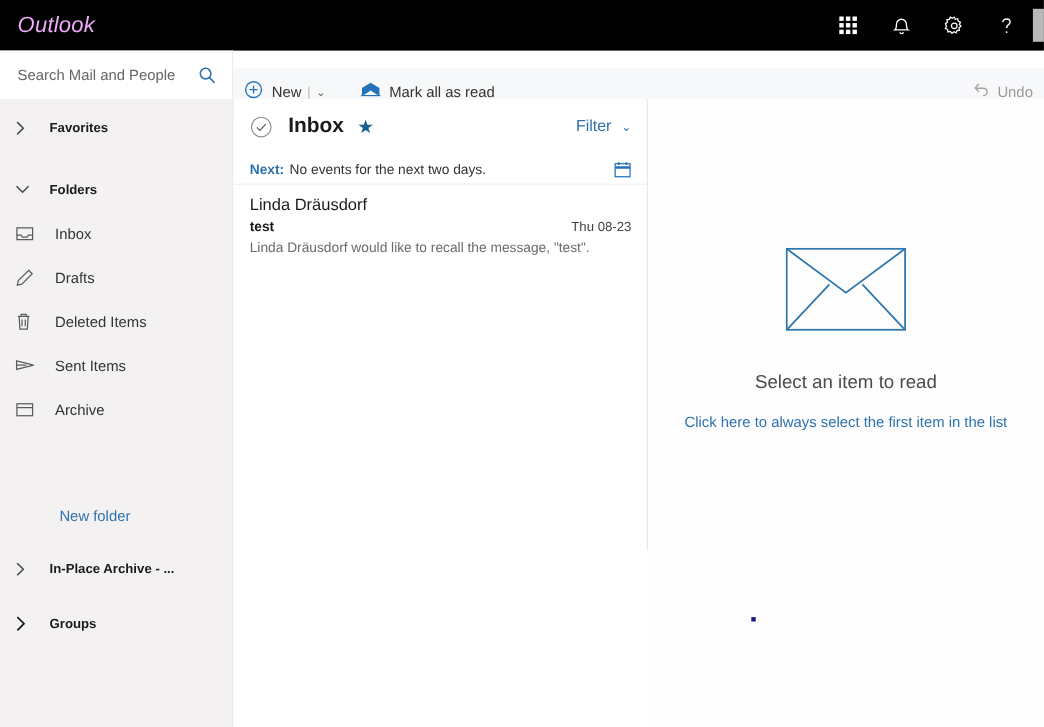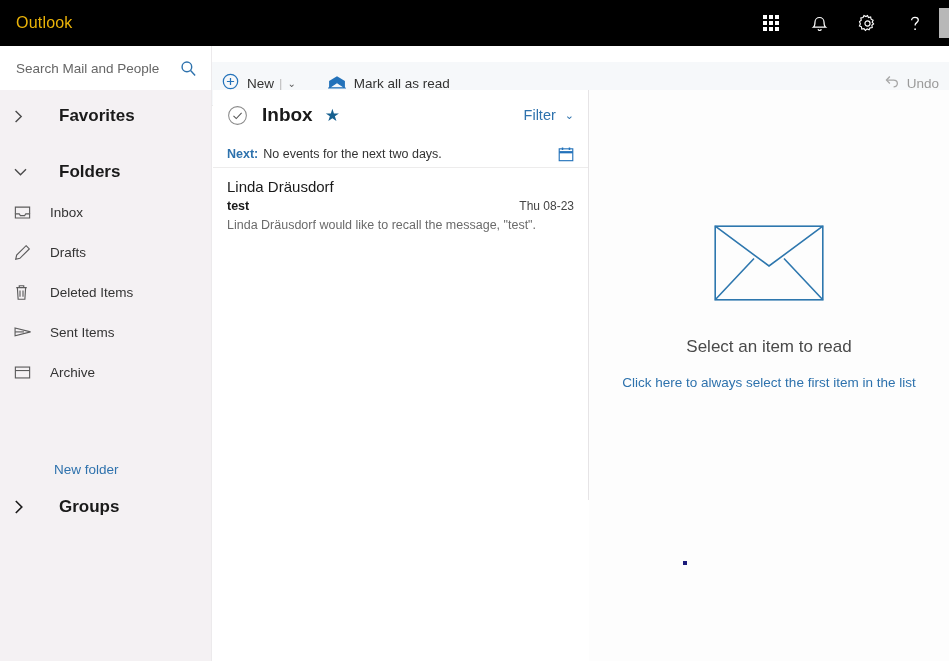--- a/index.html
+++ b/index.html
@@ -12,22 +12,22 @@
   }
   #app { position: relative; width: 949px; height: 661px; }
 
   
   .header {
     position: absolute; left: 0; top: 0; width: 949px; height: 46px;
     background: #000000;
     display: flex; align-items: center;
   }
   .brand {
-    color: #eab308; font-size: 16px; font-weight: 400;
-    margin-left: 16px; letter-spacing: .2px;
+    color: #f0abfc; font-size: 20px; font-weight: 400;
+    margin-left: 16px; letter-spacing: .2px; font-style: italic;
   }
   .header-right {
     position: absolute; right: 0; top: 0; height: 46px;
     display: flex; align-items: center;
   }
   .hdr-btn {
     width: 48px; height: 46px;
     display: flex; align-items: center; justify-content: center;
     cursor: pointer;
   }
@@ -81,21 +81,21 @@
   }
   .nav-group {
     display: flex; align-items: center; height: 40px;
     padding-left: 14px; cursor: pointer;
   }
   .nav-group .twisty {
     width: 26px; color: #4a4a4a; font-size: 13px; flex: none;
     display: flex; align-items: center;
   }
   .nav-group .g-label {
-    font-size: 17px; color: #1a1a1a; font-weight: bold; margin-left: 19px;
+    font-size: 12px; color: #1a1a1a; font-weight: bold; margin-left: 5px;
   }
   .folder {
     display: flex; align-items: center; height: 40px;
     padding-left: 14px; cursor: pointer;
   }
   .folder .f-icon {
     width: 26px; flex: none; display: flex; align-items: center;
     justify-content: flex-start; color: #5b5b5b;
   }
   .folder .f-label { font-size: 13.5px; color: #333; margin-left: 10px; }
@@ -320,20 +320,28 @@
         <svg width="17" height="15" viewBox="0 0 18 16" fill="none" stroke="#5b5b5b" stroke-width="1.2">
           <rect x="1.4" y="2.2" width="15.2" height="11.6"></rect>
             <path d="M1.4 5.9h15.2"></path>
         </svg>
       </span>
       <span class="f-label">Archive</span>
     </div>
 
     <div class="newfolder" style="margin-top:70px">New folder</div>
 
+    <div class="nav-group" style="margin-top:20px">
+      <span class="twisty">
+        <svg width="9" height="13" viewBox="0 0 9 13" fill="none" stroke="#4a4a4a" stroke-width="1.4">
+            <path d="M1.6 1l5.6 5.5-5.6 5.5"></path>
+          </svg>
+      </span>
+      <span class="g-label">In-Place Archive - ...</span>
+    </div>
 
     <div class="nav-group" style="margin-top:10px">
       <span class="twisty">
         <svg width="10" height="14" viewBox="0 0 10 14" fill="none" stroke="#1a1a1a" stroke-width="1.6">
             <path d="M1.8 1l6 6-6 6"></path>
           </svg>
       </span>
       <span class="g-label">Groups</span>
     </div>
   </div>

